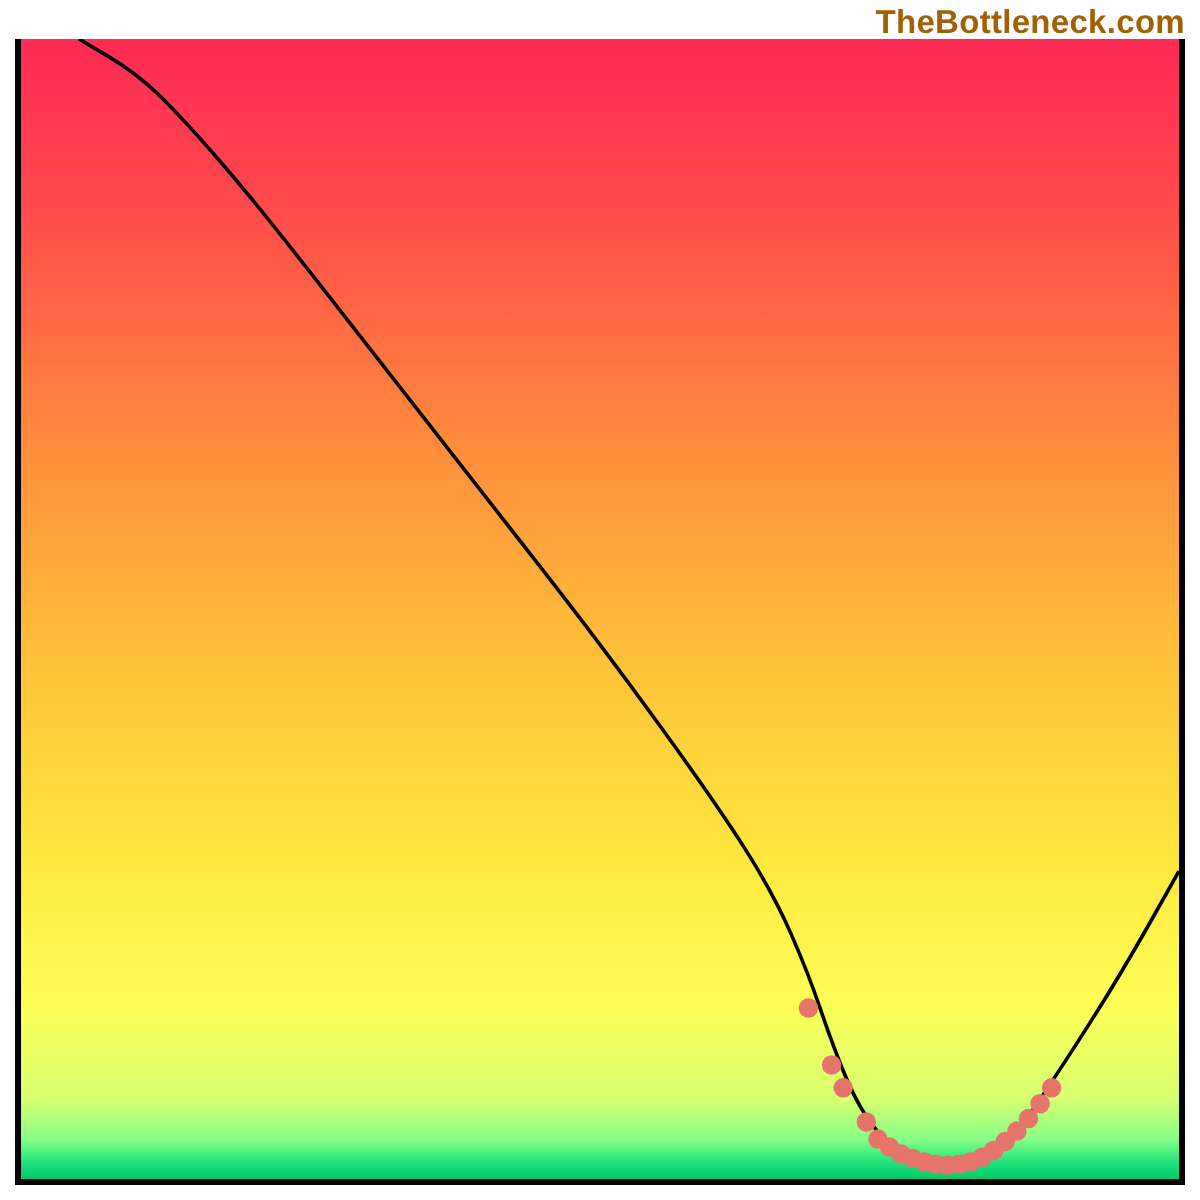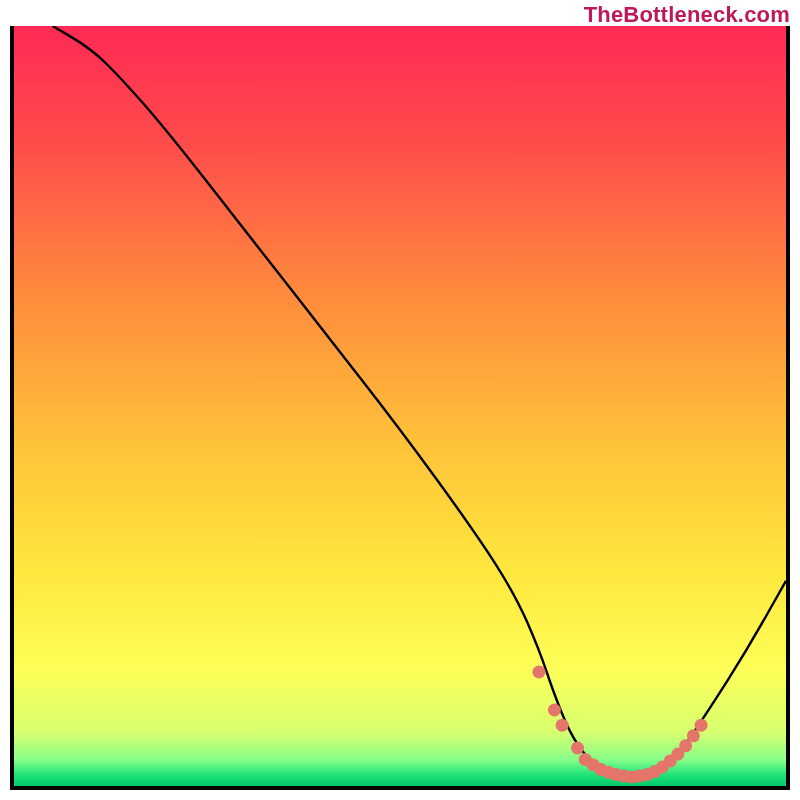--- a/index.html
+++ b/index.html
@@ -21,21 +21,21 @@
     border-right: 4px solid #000;
     border-bottom: 4px solid #000;
     box-sizing: border-box;
   }
   .watermark {
     position: absolute;
     top: 2px;
     right: 10px;
     font-size: 22px;
     font-weight: bold;
-    color: #be185d;
+    color: #a16207;
     font-family: Arial, sans-serif;
     letter-spacing: 0.2px;
   }
   svg.plot {
     position: absolute;
     left: 14px;
     top: 26px;
     width: 772px;
     height: 760px;
   }

